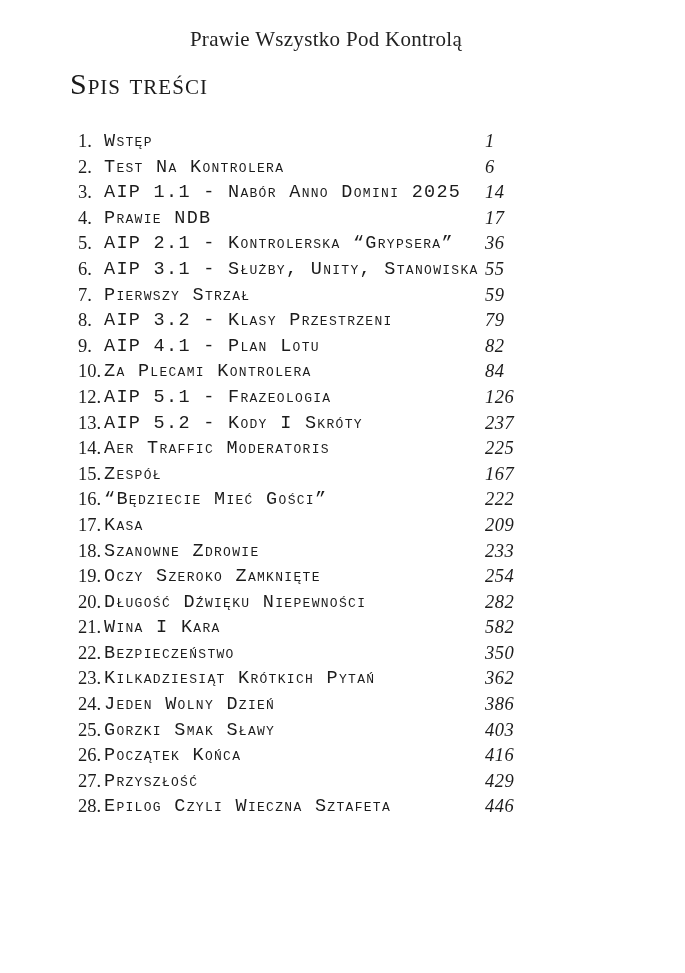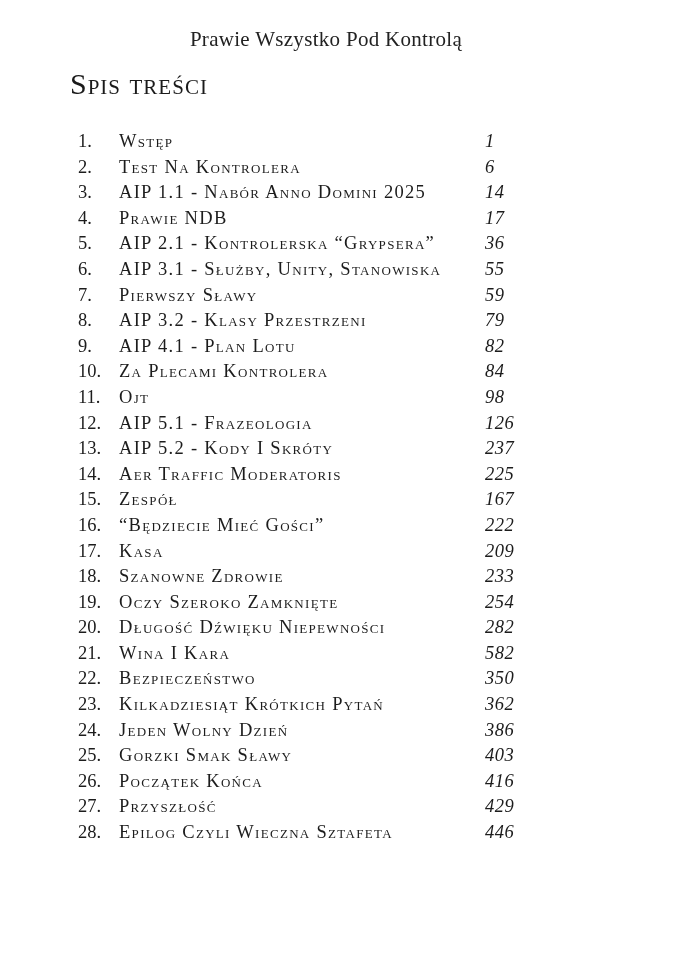--- a/index.html
+++ b/index.html
@@ -51,24 +51,25 @@
     height: 25.6px;
     line-height: 25.6px;
   }
   .num {
     position: absolute;
     left: 3px;
     white-space: nowrap;
   }
   .title {
     position: absolute;
-    left: 44px;
+    left: 29px;
     font-variant: small-caps;
     letter-spacing: 1.3px;
     white-space: nowrap;
+    font-family: Liberation Mono, monospace;
   }
   .pg {
     position: absolute;
     left: 410px;
     font-style: italic;
     letter-spacing: 0.5px;
     white-space: nowrap;
   }
 </style>
 </head>
@@ -111,21 +112,21 @@
   </div>
 
   <div class="toc-row">
     <span class="num">6.</span>
     <span class="title">AIP 3.1 - Służby, Unity, Stanowiska</span>
     <span class="pg">55</span>
   </div>
 
   <div class="toc-row">
     <span class="num">7.</span>
-    <span class="title">Pierwszy Sławy</span>
+    <span class="title">Pierwszy Strzał</span>
     <span class="pg">59</span>
   </div>
 
   <div class="toc-row">
     <span class="num">8.</span>
     <span class="title">AIP 3.2 - Klasy Przestrzeni</span>
     <span class="pg">79</span>
   </div>
 
   <div class="toc-row">
@@ -133,25 +134,20 @@
     <span class="title">AIP 4.1 - Plan Lotu</span>
     <span class="pg">82</span>
   </div>
 
   <div class="toc-row">
     <span class="num">10.</span>
     <span class="title">Za Plecami Kontrolera</span>
     <span class="pg">84</span>
   </div>
 
-  <div class="toc-row">
-    <span class="num">11.</span>
-    <span class="title">Ojt</span>
-    <span class="pg">98</span>
-  </div>
 
   <div class="toc-row">
     <span class="num">12.</span>
     <span class="title">AIP 5.1 - Frazeologia</span>
     <span class="pg">126</span>
   </div>
 
   <div class="toc-row">
     <span class="num">13.</span>
     <span class="title">AIP 5.2 - Kody I Skróty</span>

